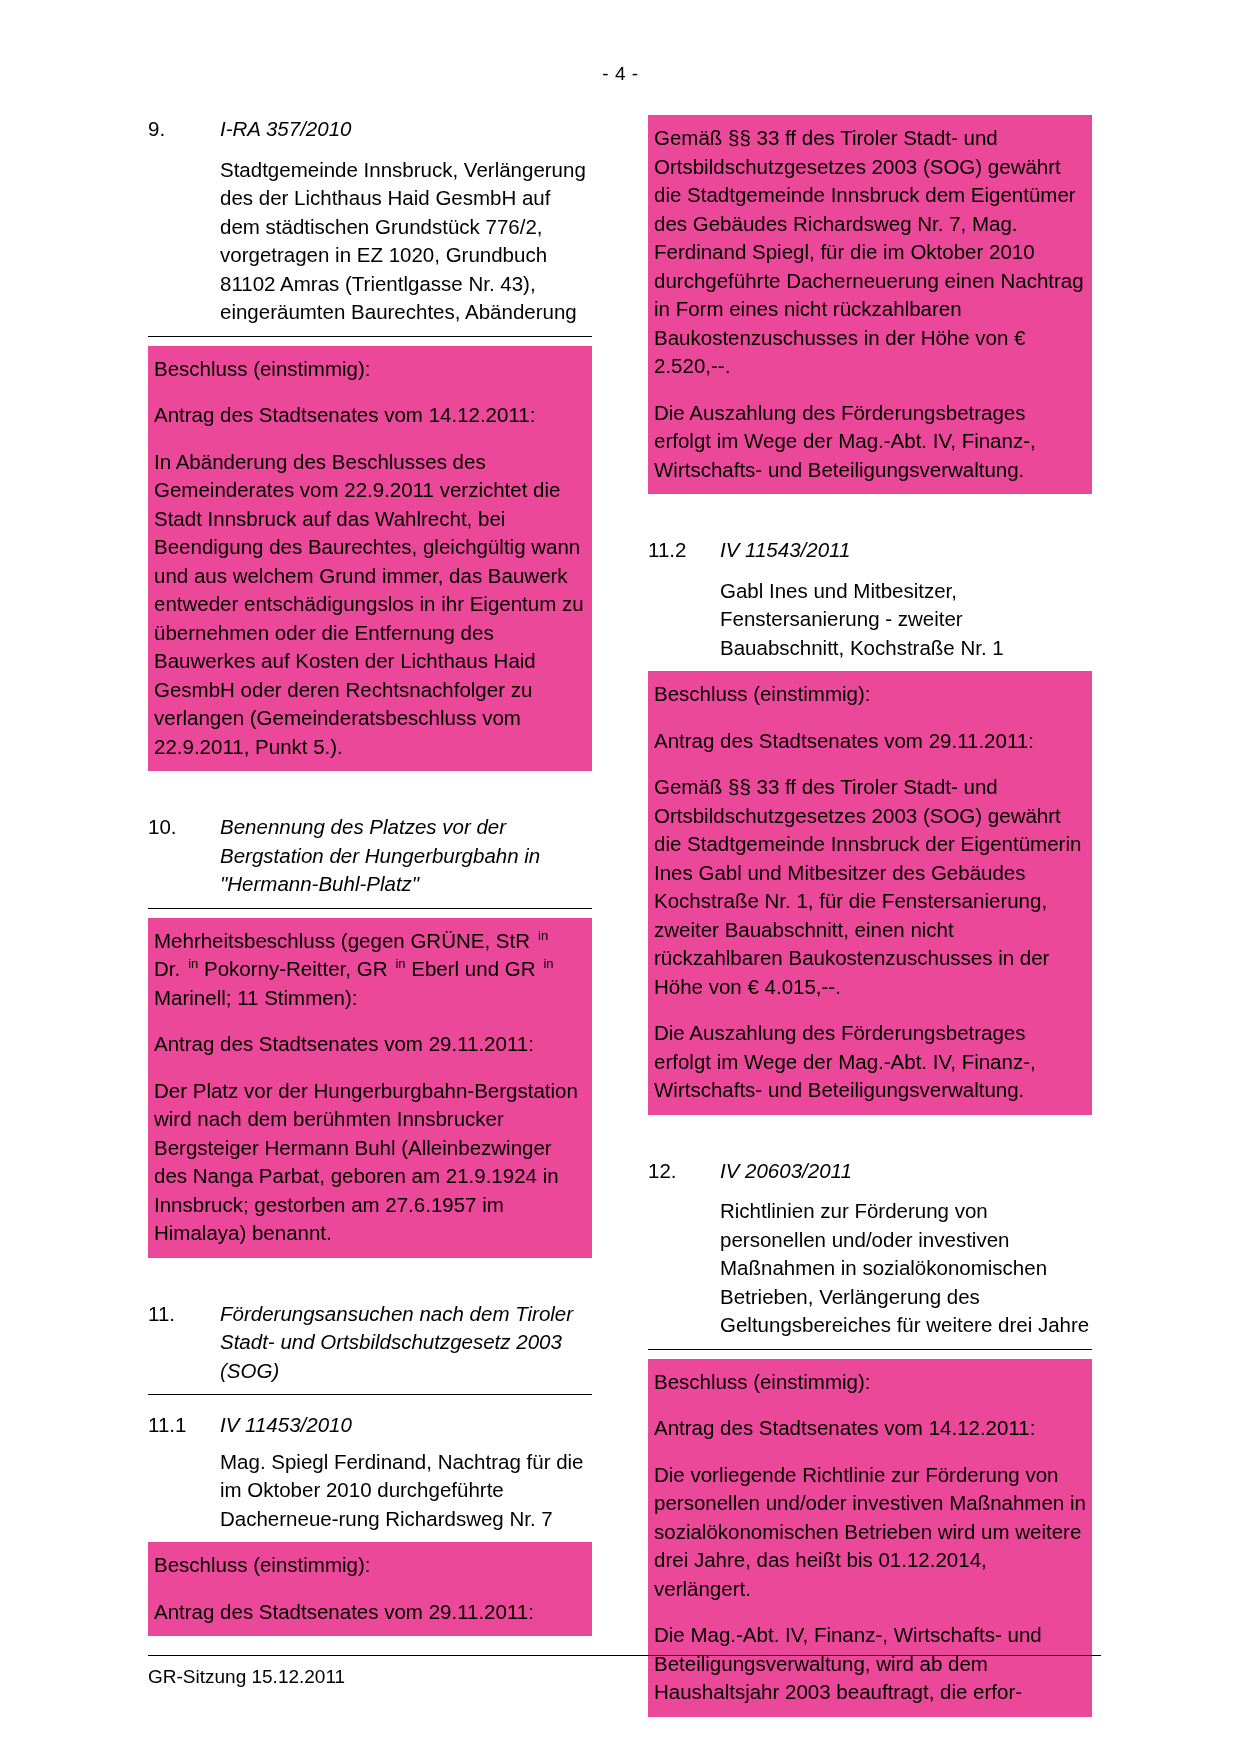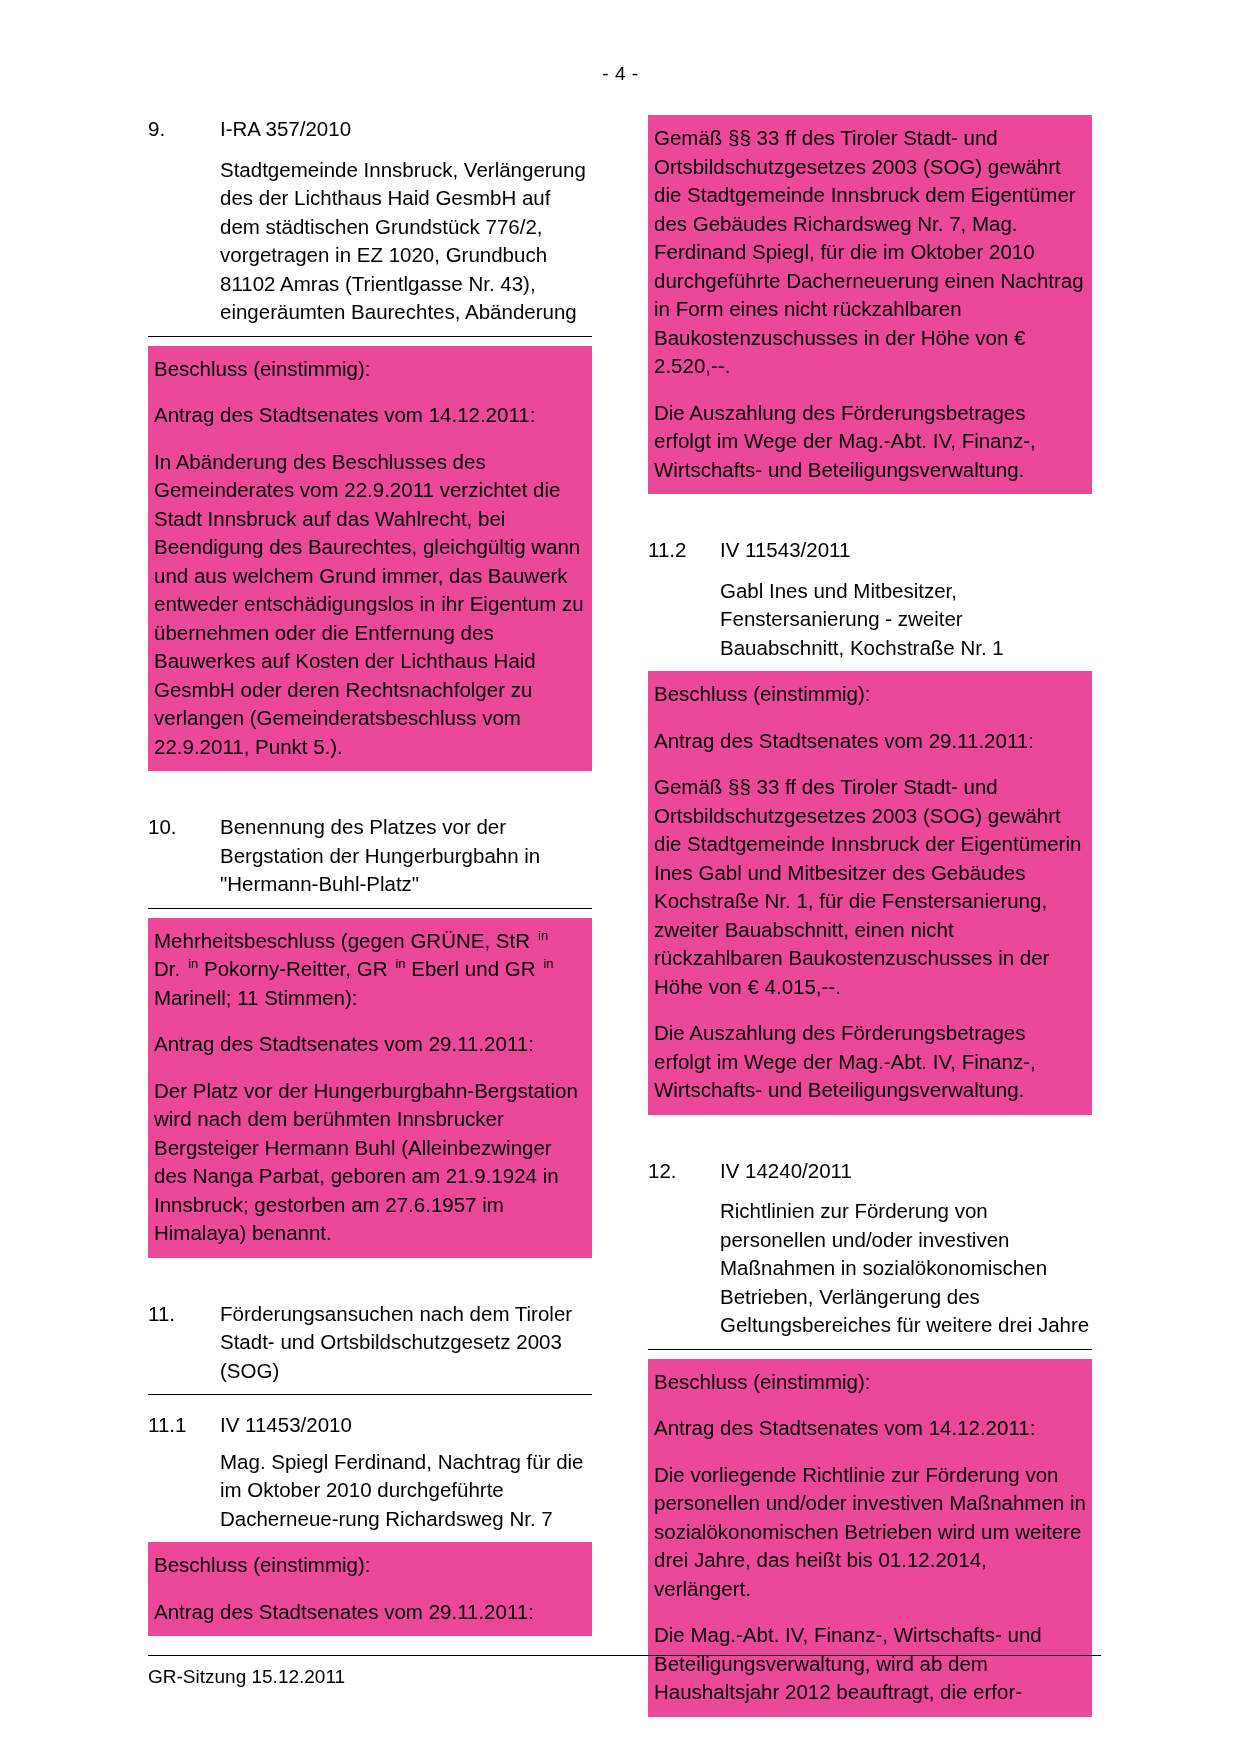--- a/index.html
+++ b/index.html
@@ -50,20 +50,21 @@
   .num {
     width: 72px;
     flex: 0 0 72px;
   }
   .num.sub {
     width: 72px;
     flex: 0 0 72px;
   }
   .title-txt {
     flex: 1;
+    font-style: italic;
   }
   .body-indent {
     margin-left: 72px;
     font-size: 20.5px;
     line-height: 28.5px;
   }
   .shaded {
     background: #ec4899;
     padding: 9px 6px 10px 6px;
     margin-top: 9px;
@@ -197,29 +198,29 @@
           <p>Gemäß §§ 33 ff des Tiroler Stadt- und Ortsbildschutzgesetzes 2003 (SOG) gewährt die Stadtgemeinde Innsbruck der Eigentümerin Ines Gabl und Mitbesitzer des Gebäudes Kochstraße Nr. 1, für die Fenstersanierung, zweiter Bauabschnitt, einen nicht rückzahlbaren Baukostenzuschusses in der Höhe von € 4.015,--.</p>
           <p>Die Auszahlung des Förderungsbetrages erfolgt im Wege der Mag.-Abt. IV, Finanz-, Wirtschafts- und Beteiligungsverwaltung.</p>
         </div>
       </div>
 
       <div class="gap-lg"></div>
 
       <div class="item">
         <div class="num-row">
           <div class="num">12.</div>
-          <div class="title-txt">IV 14240/2011</div>
+          <div class="title-txt">IV 20603/2011</div>
         </div>
         <div class="body-indent" style="margin-top:12px;">Richtlinien zur Förderung von personellen und/oder investiven Maßnahmen in sozialökonomischen Betrieben, Verlängerung des Geltungsbereiches für weitere drei Jahre</div>
         <div class="rule"></div>
         <div class="shaded">
           <p>Beschluss (einstimmig):</p>
           <p>Antrag des Stadtsenates vom 14.12.2011:</p>
           <p>Die vorliegende Richtlinie zur Förderung von personellen und/oder investiven Maßnahmen in sozialökonomischen Betrieben wird um weitere drei Jahre, das heißt bis 01.12.2014, verlängert.</p>
-          <p>Die Mag.-Abt. IV, Finanz-, Wirtschafts- und Beteiligungsverwaltung, wird ab dem Haushaltsjahr 2012 beauftragt, die erfor-</p>
+          <p>Die Mag.-Abt. IV, Finanz-, Wirtschafts- und Beteiligungsverwaltung, wird ab dem Haushaltsjahr 2003 beauftragt, die erfor-</p>
         </div>
       </div>
 
     </div>
 
   </div>
 
   <div class="footer">
     <div class="footer-rule"></div>
     <div class="footer-text">GR-Sitzung 15.12.2011</div>

